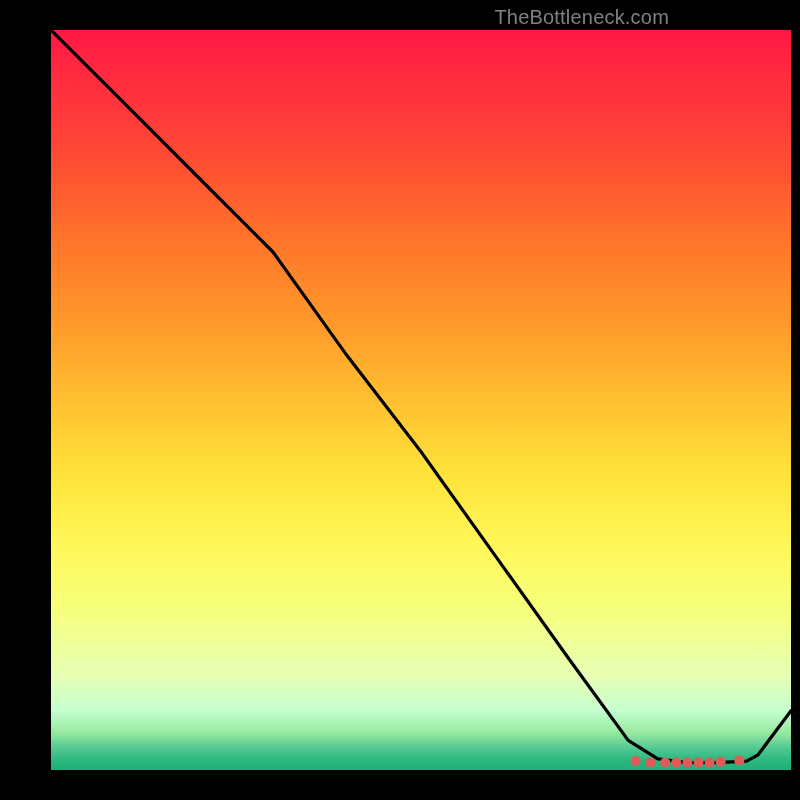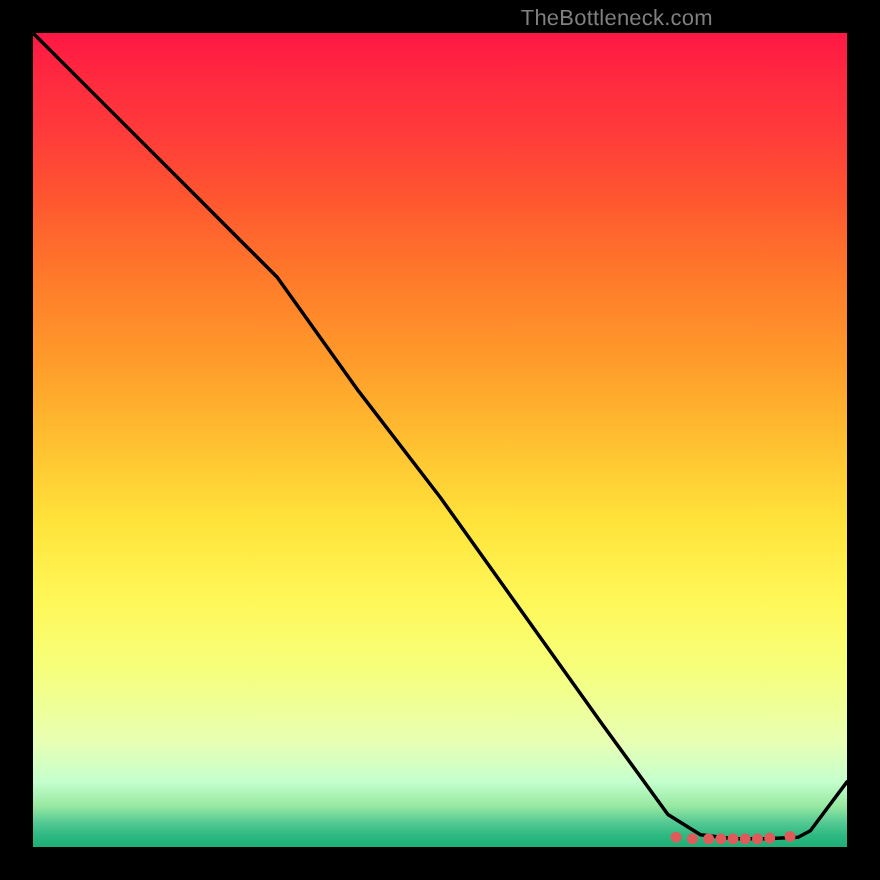--- a/index.html
+++ b/index.html
@@ -9,20 +9,21 @@
     height: 800px;
     background: #000;
     overflow: hidden;
     font-family: Arial, Helvetica, sans-serif;
   }
   .stage {
     position: relative;
     width: 660px;
     height: 800px;
     background: #000;
+    margin-left: 21px;
   }
   .plot {
     position: absolute;
     left: 30px;
     top: 30px;
     width: 740px;
     height: 740px;
     
     background: linear-gradient(
       to bottom,

